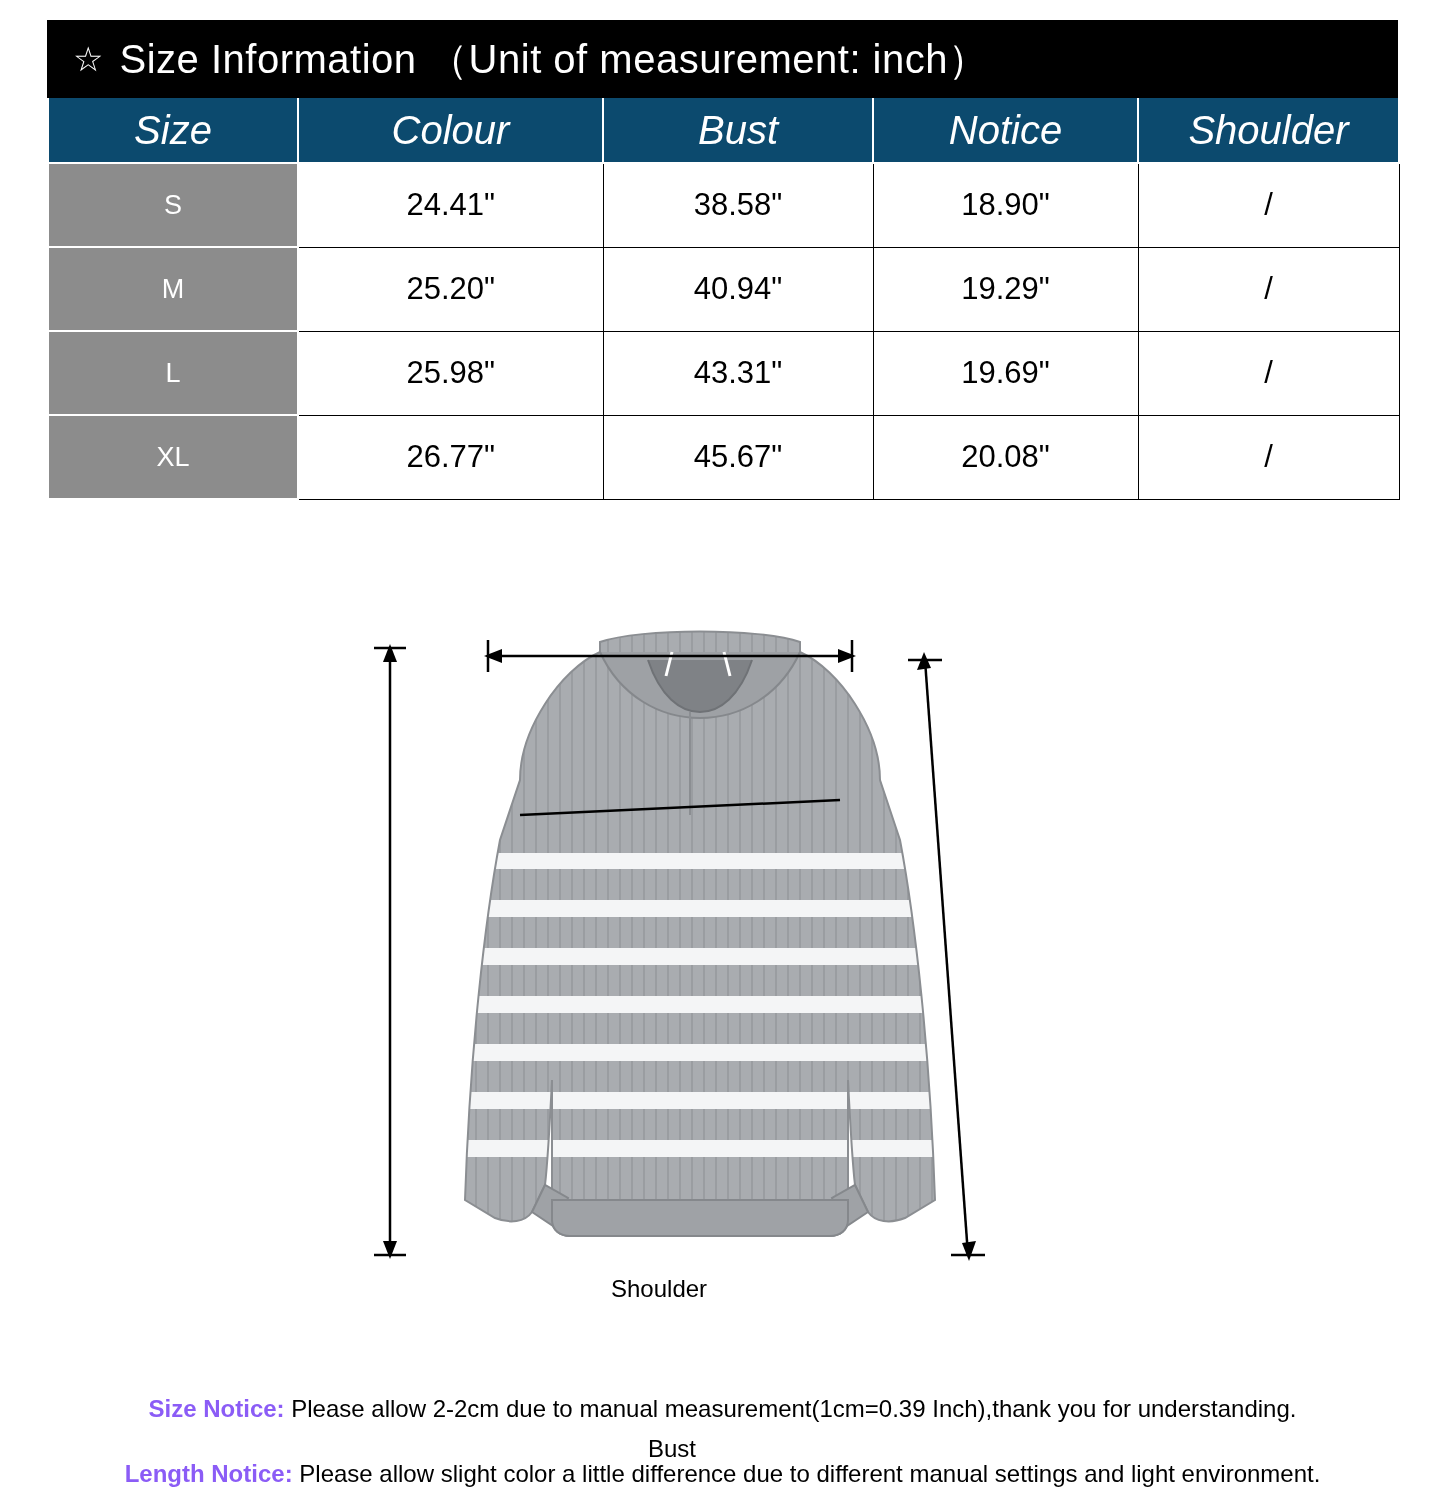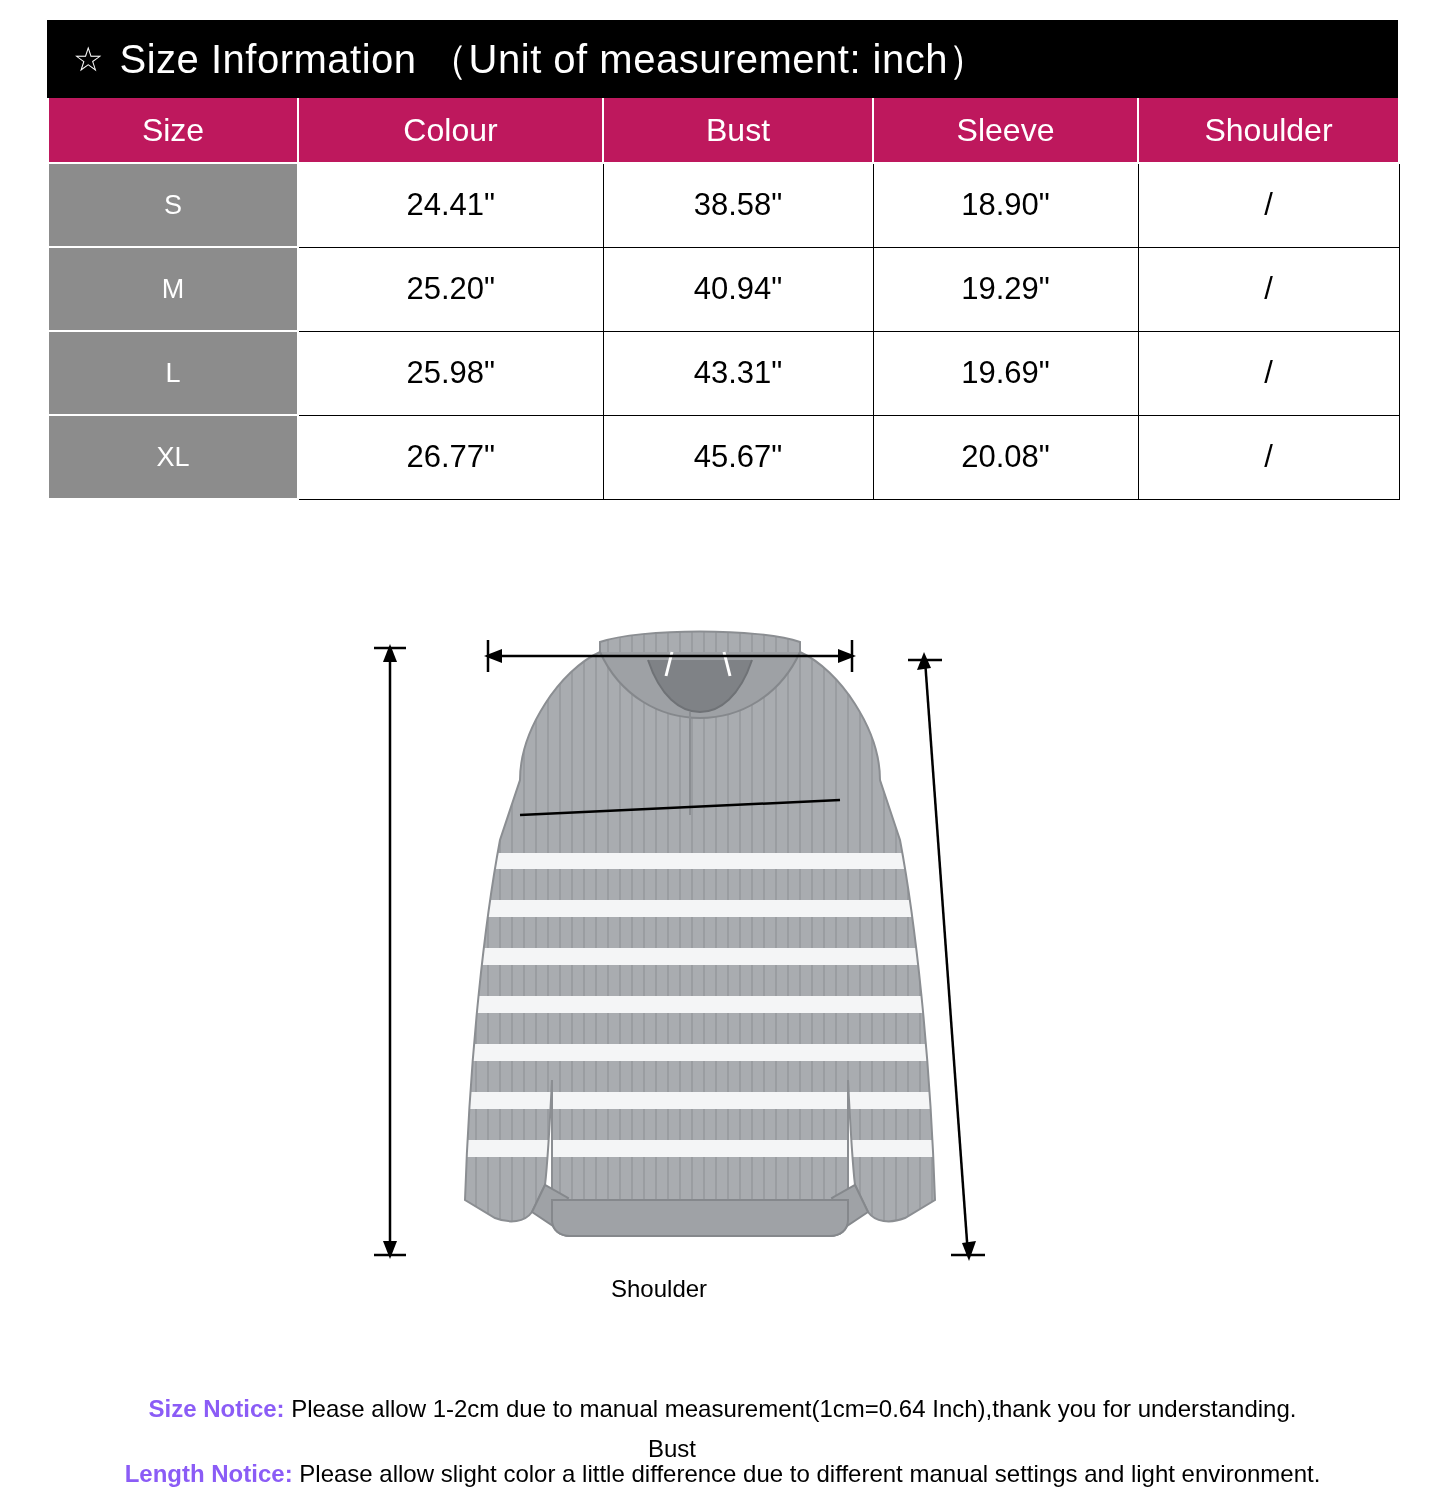--- a/index.html
+++ b/index.html
@@ -48,25 +48,26 @@
     border-collapse: collapse;
     table-layout: fixed;
   }
   table.size-table th,
   table.size-table td {
     border: 2px solid #ffffff;
     text-align: center;
     font-weight: normal;
   }
   table.size-table thead th {
-    background: #be185d;
+    background: #0c4a6e;
     color: #ffffff;
-    font-size: 32px;
+    font-size: 40px;
     height: 62px;
     border-top: none;
+    font-style: italic;
   }
   table.size-table tbody td {
     background: #ffffff;
     color: #000000;
     font-size: 31px;
     height: 80px;
     border-color: #000000;
     border-width: 1px;
   }
   table.size-table tbody td.size-cell {
@@ -137,21 +138,21 @@
         <col class="c-len">
         <col class="c-bust">
         <col class="c-slv">
         <col class="c-shl">
     </colgroup>
     <thead>
       <tr>
         <th>Size</th>
         <th>Colour</th>
         <th>Bust</th>
-        <th>Sleeve</th>
+        <th>Notice</th>
         <th>Shoulder</th>
       </tr>
     </thead>
     <tbody>
       <tr>
         <td class="size-cell">S</td>
         <td>24.41"</td>
         <td>38.58"</td>
         <td>18.90"</td>
         <td>/</td>
@@ -327,18 +328,18 @@
     </g>
   </svg>
 
   <span class="diag-label lbl-shoulder" style="position:absolute;">Shoulder</span>
   <span class="diag-label lbl-bust" style="position:absolute;">Bust</span>
 
 </div>
 
 <div class="notices">
   <div class="notice-row">
-    <span class="notice-label">Size Notice:</span><span class="notice-text"> Please allow 1-2cm due to manual measurement(1cm=0.64 Inch),thank you for understanding.</span>
+    <span class="notice-label">Size Notice:</span><span class="notice-text"> Please allow 2-2cm due to manual measurement(1cm=0.39 Inch),thank you for understanding.</span>
   </div>
   <div class="notice-row">
     <span class="notice-label">Length Notice:</span><span class="notice-text"> Please allow slight color  a little difference due to different manual settings and light environment.</span>
   </div>
 </div>
 
 </body></html>

